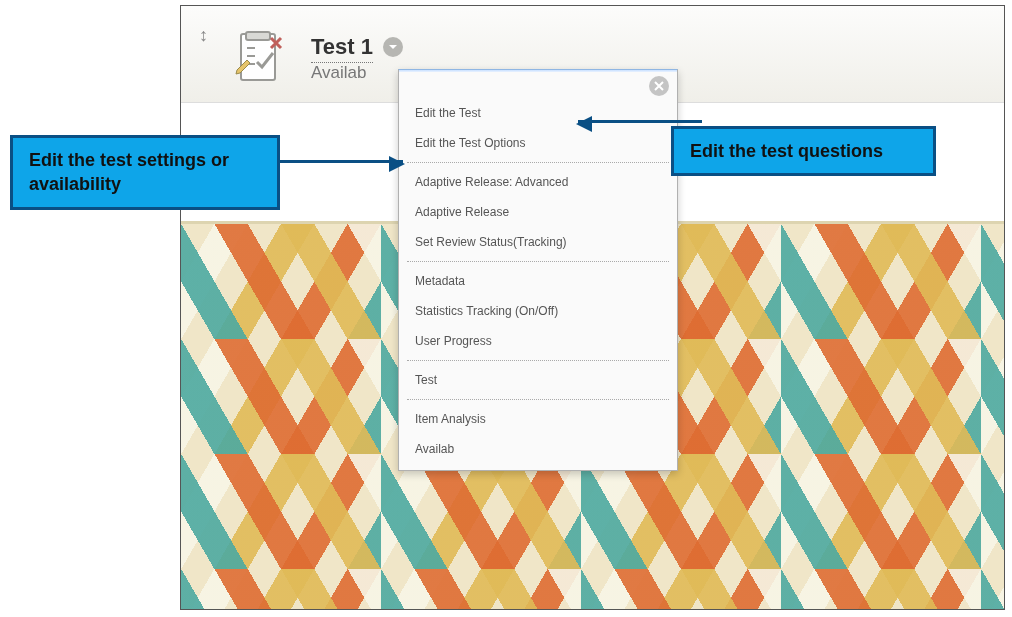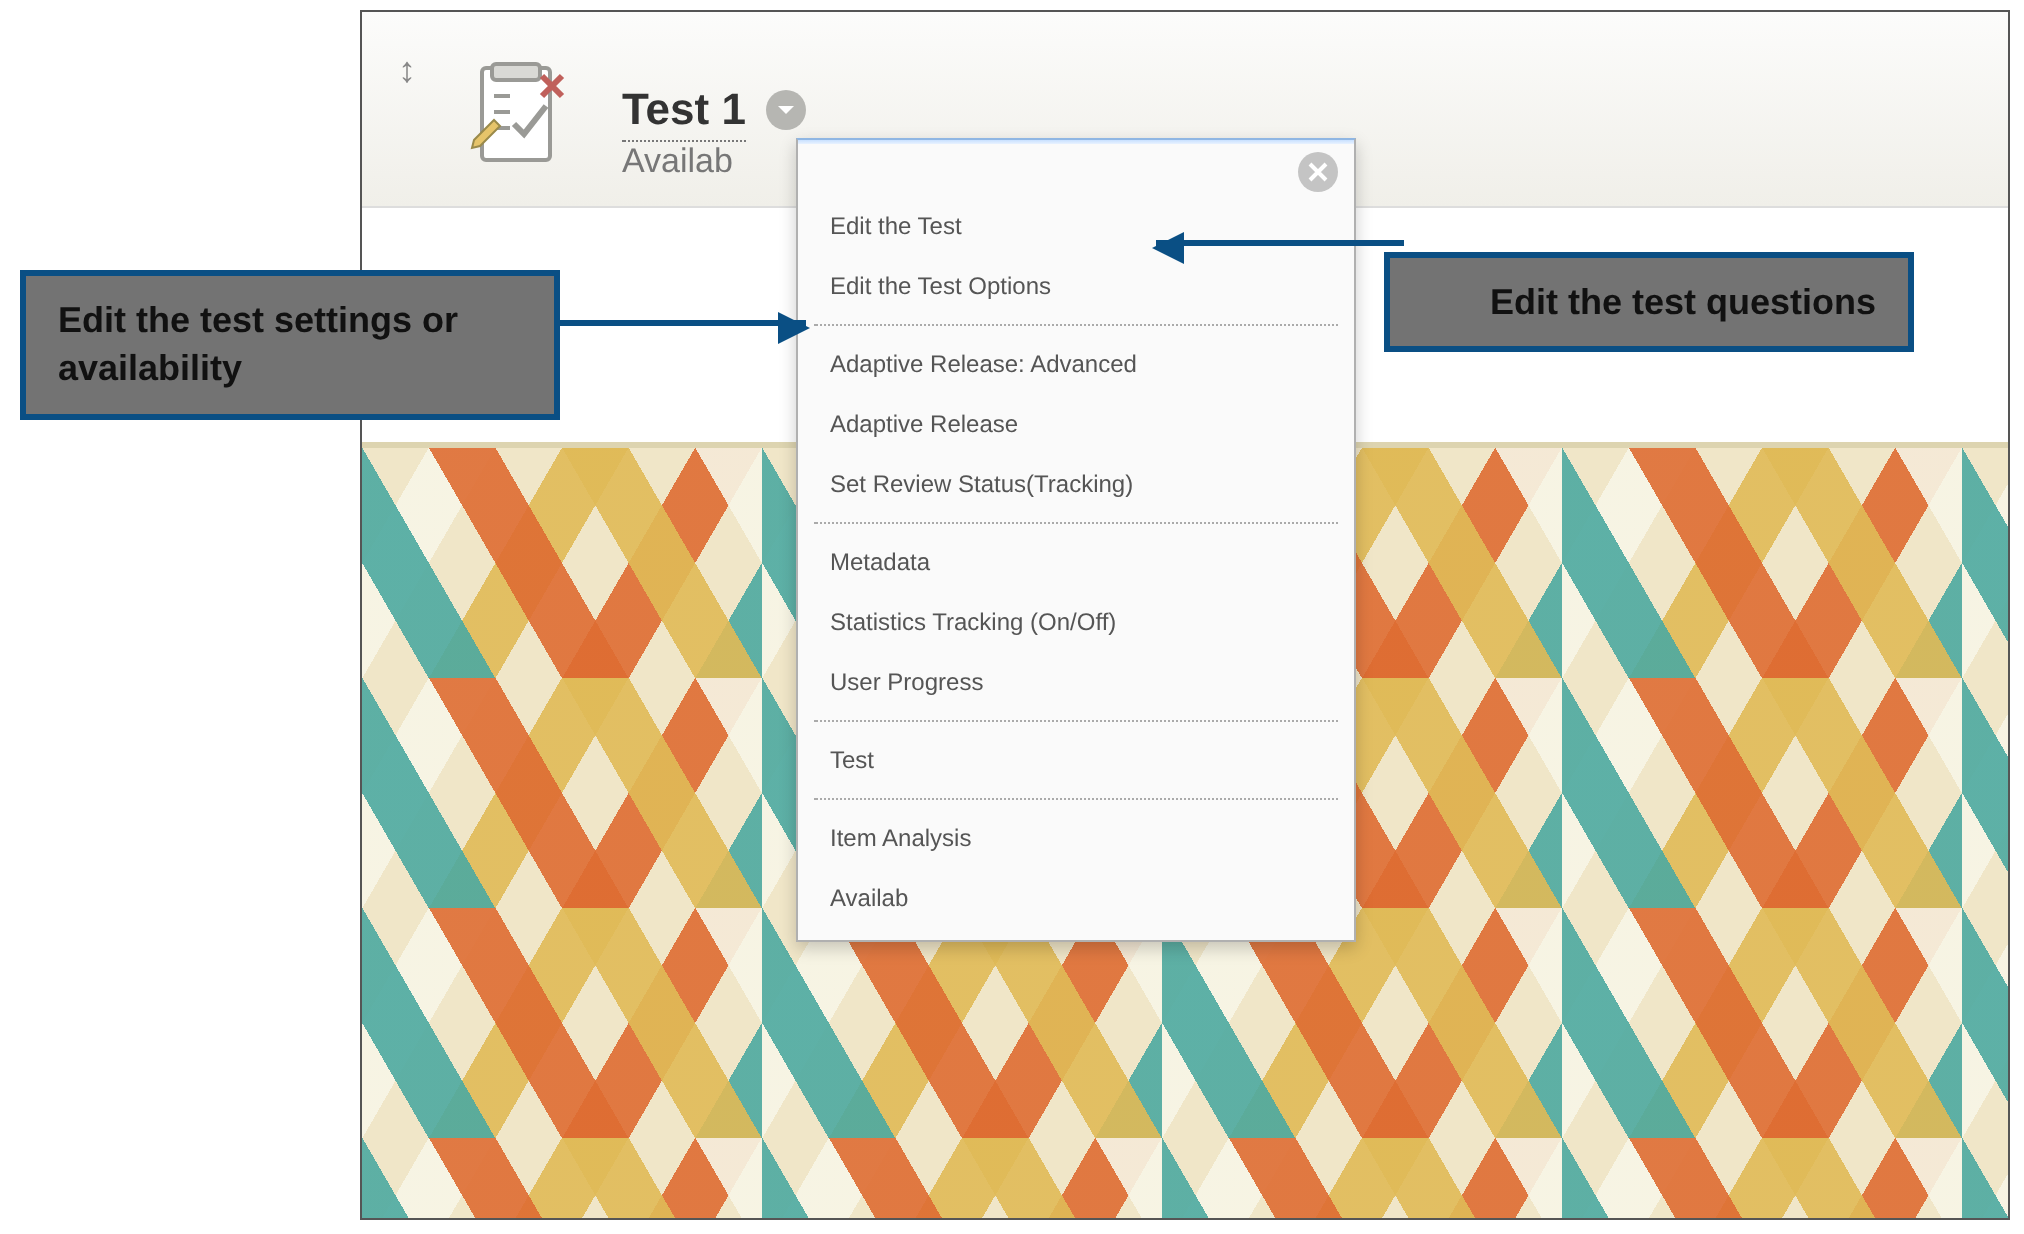--- a/index.html
+++ b/index.html
@@ -58,21 +58,21 @@
       align-items: flex-start;
       gap: 22px;
     }
     .drag-handle {
       width: 14px;
       color: #888;
       font-size: 18px;
       line-height: 1;
       user-select: none;
     }
-    .row-body { flex: 1; display: flex; gap: 22px; align-items: flex-end;}
+    .row-body { flex: 1; display: flex; gap: 22px; align-items: center;}
     .test-icon-wrap { width: 54px; }
     .test-title {
       font-weight: 700;
       font-size: 22px;
       color: #333;
       border-bottom: 1px dotted #777;
       display: inline-block;
       padding-bottom: 2px;
     }
     .chevron-btn {
@@ -130,35 +130,34 @@
     .menu .sep {
       border-top: 1px dotted #aaa;
       margin: 4px 8px;
     }
     .menu .topgap { height: 28px; }
 
     
     .callout {
       position: absolute;
       border: 3px solid #0a4f84;
-      background: #737373;
+      background: #0ea5e9;
       padding: 10px 16px;
       font-size: 18px;
       font-weight: 700;
       color: #111;
       line-height: 1.35;
     }
     .callout.left {
       left: 10px; top: 135px;
       width: 270px;
     }
     .callout.right {
-      left: 692px; top: 126px;
+      left: 671px; top: 126px;
       width: 265px;
-      text-align: right;
     }
     
     .arrow {
       position: absolute;
       height: 0;
       border-top: 3px solid #0a4f84;
     }
     .arrow .head {
       position: absolute;
       width: 0; height: 0;

